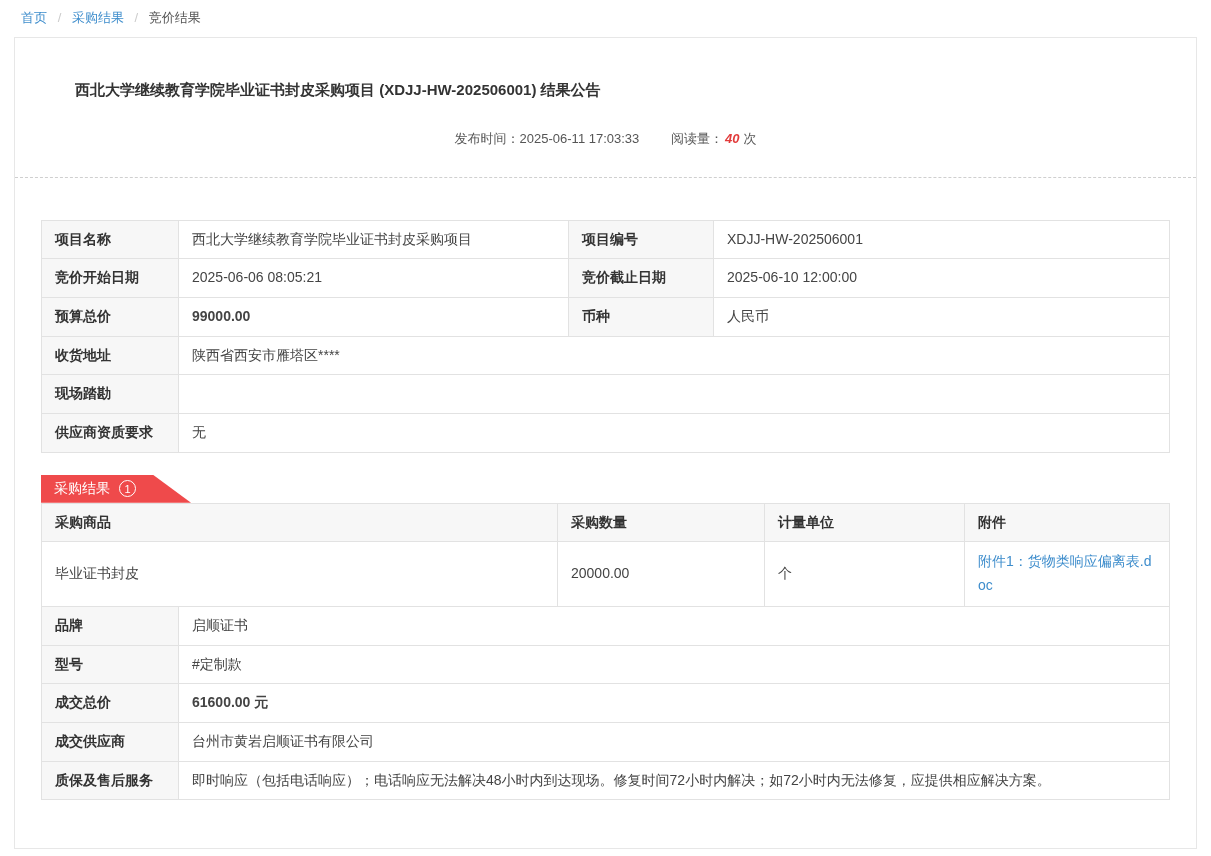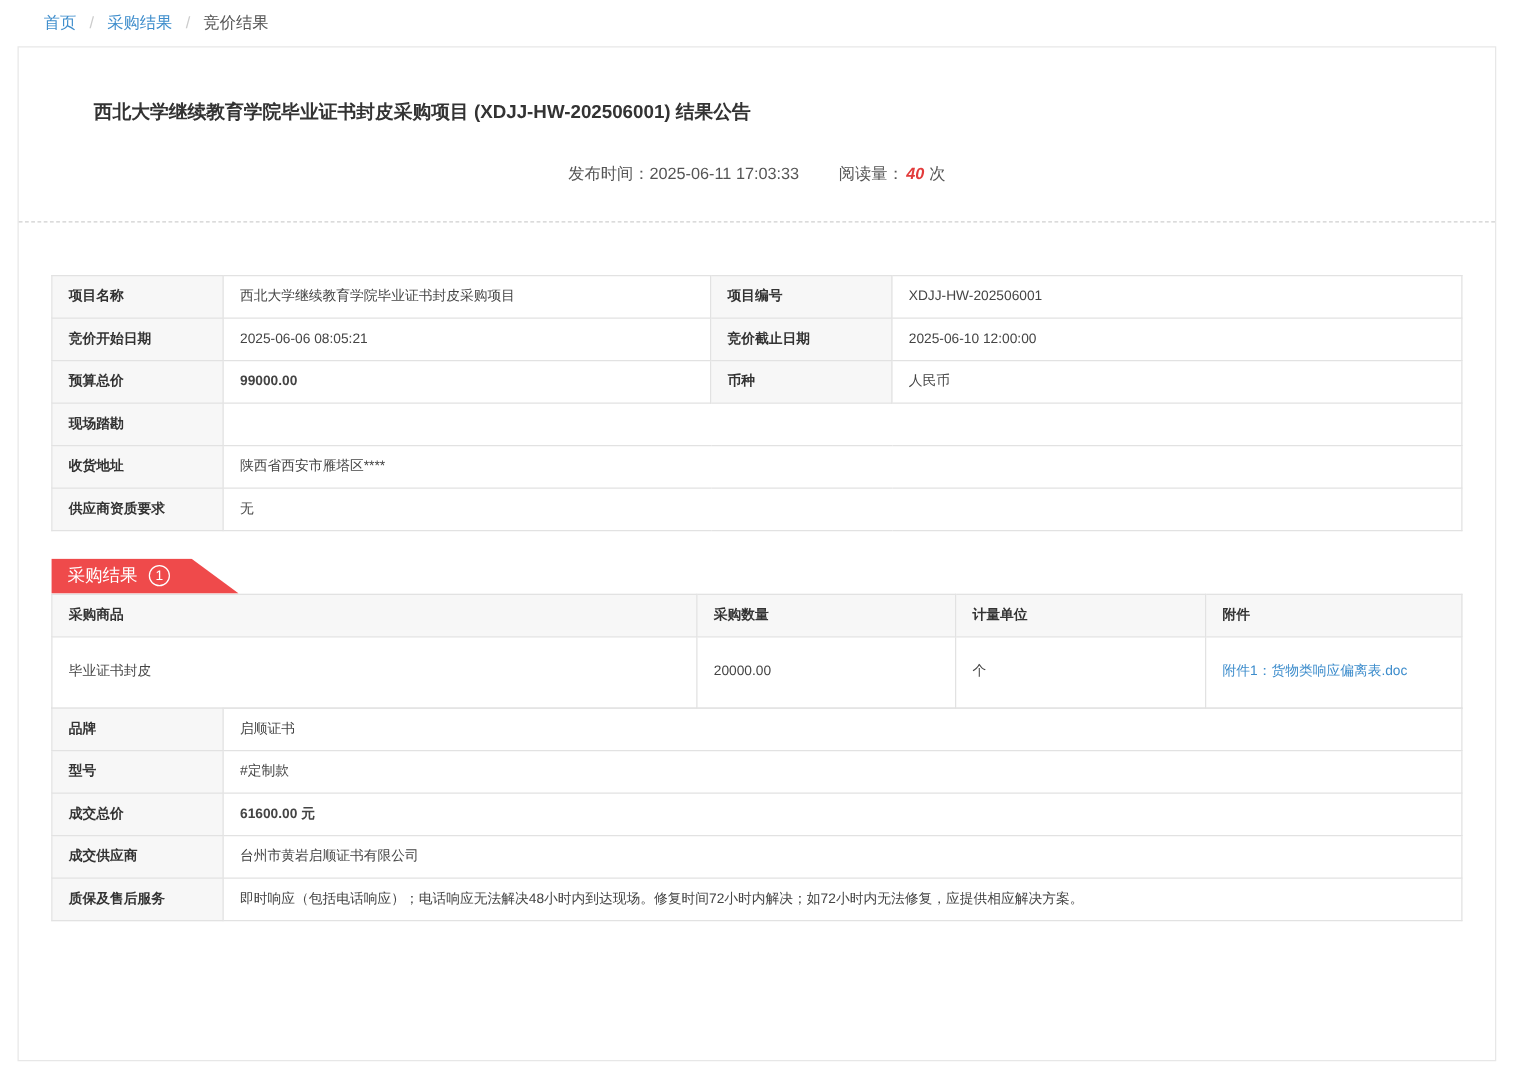--- a/index.html
+++ b/index.html
@@ -6,21 +6,21 @@
   html,body { margin:0; padding:0; background:#ffffff; }
   body {
     font-family: "Liberation Sans", "DejaVu Sans", sans-serif;
     color:#333;
     width:1211px;
     height:856px;
     overflow:hidden;
   }
   
   .breadcrumb {
-    padding:9px 20px 10px 35px;
+    padding:9px 20px 10px 21px;
     font-size:13px;
     color:#555;
   }
   .breadcrumb .crumb-link { color:#3e8dcc; cursor:pointer; text-decoration:none; }
   .breadcrumb .crumb-current { color:#555; }
   .breadcrumb .crumb-sep { color:#ccc; margin:0 7px; }
 
   
   .card {
     margin:0 14px;
@@ -45,21 +45,21 @@
   }
   .article-meta .meta-group { margin:0 14px; }
   .views-num { color:#e23b3b; font-style:italic; font-weight:bold; margin:0 4px 0 2px;text-align:center; }
   .dotted-divider {
     border-bottom:1px dashed #cfcfcf;
     margin-top:29px;
     height:0;
   }
   .content { padding:0 26px; }
 
-  table { width:100%; border-collapse:collapse; font-size:11px; table-layout:fixed; }
+  table { width:100%; border-collapse:collapse; font-size:14px; table-layout:fixed; }
   td, th { border:1px solid #e2e2e2; padding:8px 13px; line-height:1.55; vertical-align:middle; word-break:break-all; }
   td.lbl, th.hdr {
     background:#f7f7f7;
     font-weight:bold;
     color:#333;
     text-align:left;
   }
   td.val { color:#444; }
   .c-red { color:#e23b3b; font-weight:bold; }
 
@@ -136,26 +136,26 @@
         <td class="lbl">竞价截止日期</td>
         <td class="val">2025-06-10 12:00:00</td>
       </tr>
       <tr>
         <td class="lbl">预算总价</td>
         <td class="val c-red">99000.00</td>
         <td class="lbl">币种</td>
         <td class="val">人民币</td>
       </tr>
       <tr>
+        <td class="lbl">收货地址</td>
+        <td class="val" colspan="3">陕西省西安市雁塔区****</td>
+      </tr>
+      <tr>
         <td class="lbl">现场踏勘</td>
         <td class="val" colspan="3"></td>
-      </tr>
-      <tr>
-        <td class="lbl">收货地址</td>
-        <td class="val" colspan="3">陕西省西安市雁塔区****</td>
       </tr>
       <tr>
         <td class="lbl">供应商资质要求</td>
         <td class="val" colspan="3">无</td>
       </tr>
     </tbody>
       </table>
 
     <div class="ribbon-wrap">
       <div class="result-ribbon">

